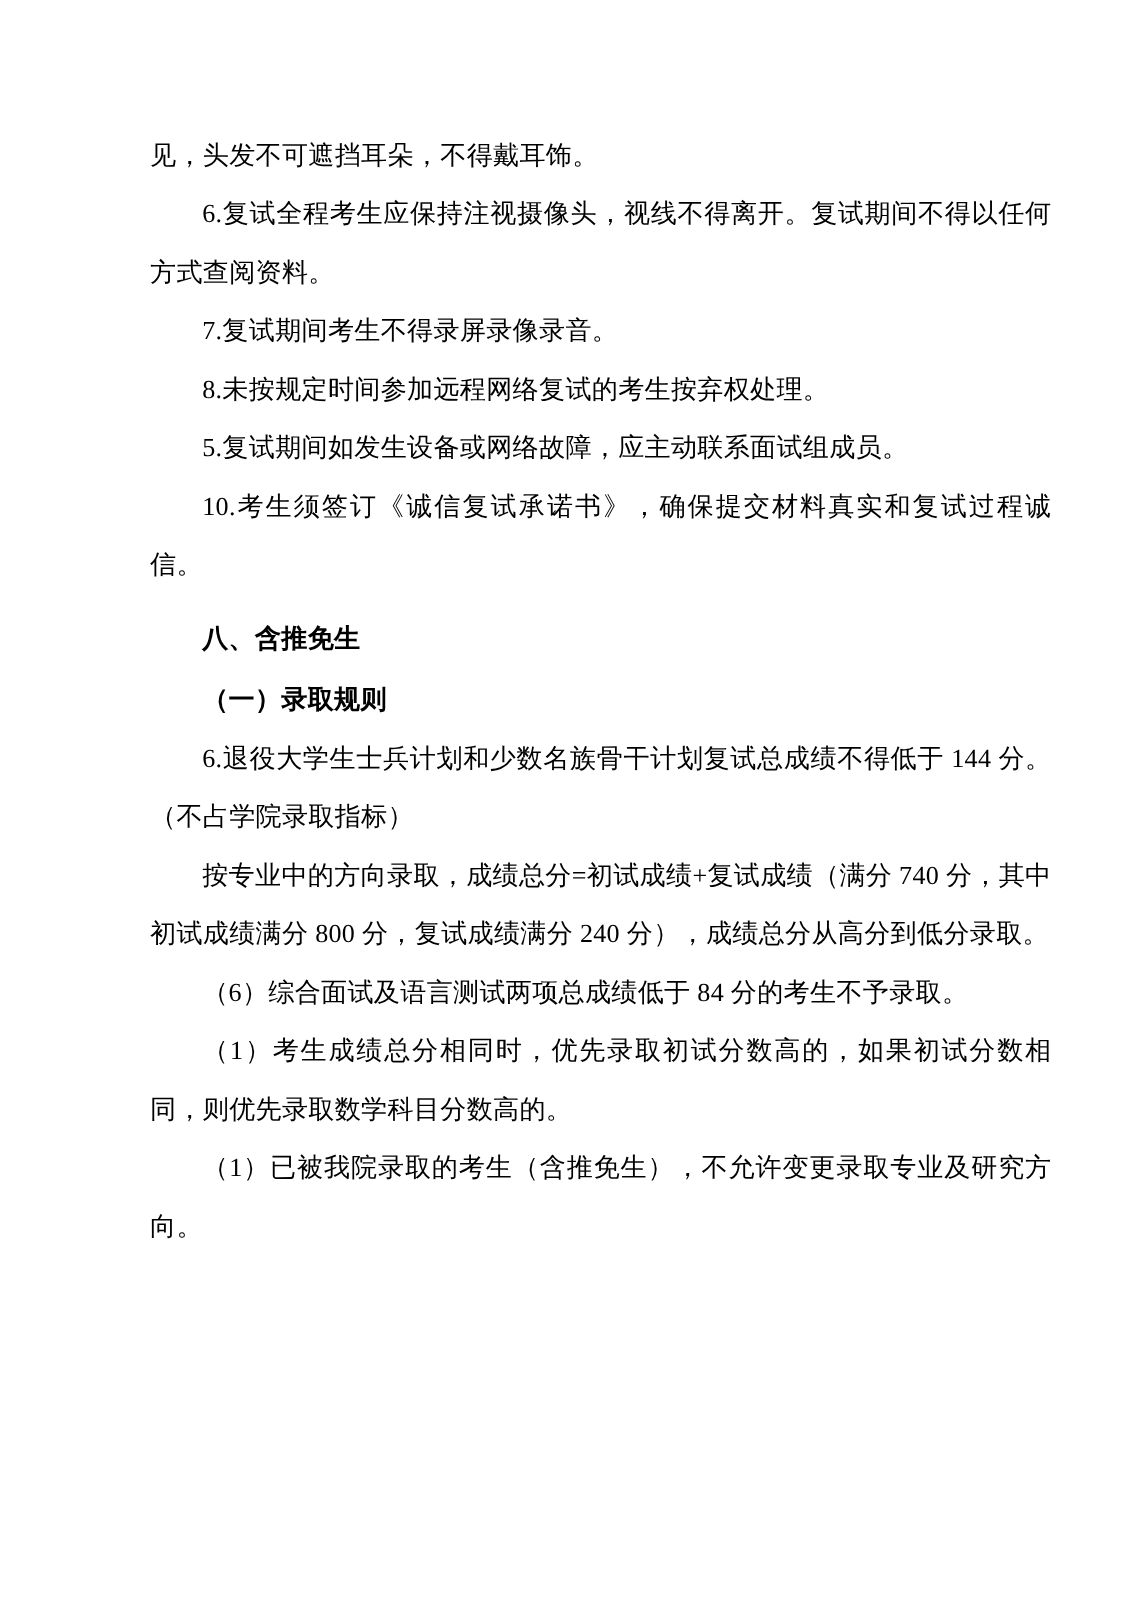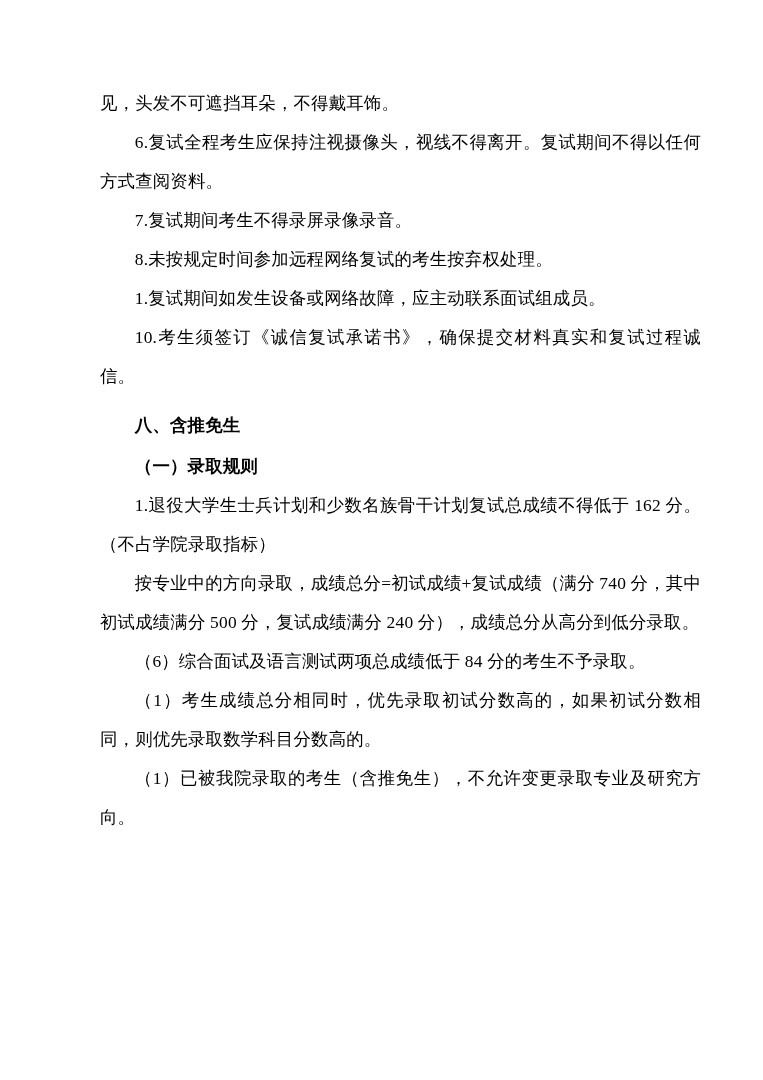--- a/index.html
+++ b/index.html
@@ -64,35 +64,35 @@
   <div class="doc-body">
 
     <p class="hang">见，头发不可遮挡耳朵，不得戴耳饰。</p>
 
     <p class="para">6.复试全程考生应保持注视摄像头，视线不得离开。复试期间不得以任何方式查阅资料。</p>
 
     <p class="para">7.复试期间考生不得录屏录像录音。</p>
 
     <p class="para">8.未按规定时间参加远程网络复试的考生按弃权处理。</p>
 
-    <p class="para">1.复试期间如发生设备或网络故障，应主动联系面试组成员。</p>
+    <p class="para">5.复试期间如发生设备或网络故障，应主动联系面试组成员。</p>
 
 
     <p class="para">10.考生须签订《诚信复试承诺书》，确保提交材料真实和复试过程诚信。</p>
 
     <div class="spacer-sm"></div>
 
     <p class="heading">八、含推免生</p>
 
     <p class="subheading">（一）录取规则</p>
 
-    <p class="para">1.退役大学生士兵计划和少数名族骨干计划复试总成绩不得低于 162 分。（不占学院录取指标）</p>
+    <p class="para">6.退役大学生士兵计划和少数名族骨干计划复试总成绩不得低于 144 分。（不占学院录取指标）</p>
 
 
-    <p class="para">按专业中的方向录取，成绩总分=初试成绩+复试成绩（满分 740 分，其中初试成绩满分 500 分，复试成绩满分 240 分），成绩总分从高分到低分录取。</p>
+    <p class="para">按专业中的方向录取，成绩总分=初试成绩+复试成绩（满分 740 分，其中初试成绩满分 800 分，复试成绩满分 240 分），成绩总分从高分到低分录取。</p>
 
 
     <p class="para">（6）综合面试及语言测试两项总成绩低于 84 分的考生不予录取。</p>
 
     <p class="para">（1）考生成绩总分相同时，优先录取初试分数高的，如果初试分数相同，则优先录取数学科目分数高的。</p>
 
     <p class="para">（1）已被我院录取的考生（含推免生），不允许变更录取专业及研究方向。</p>
 
   </div>
 </div>

